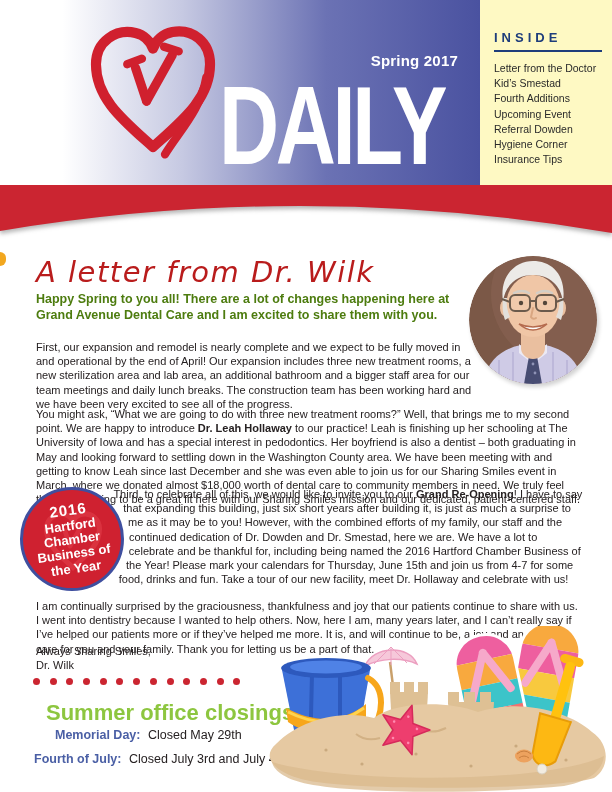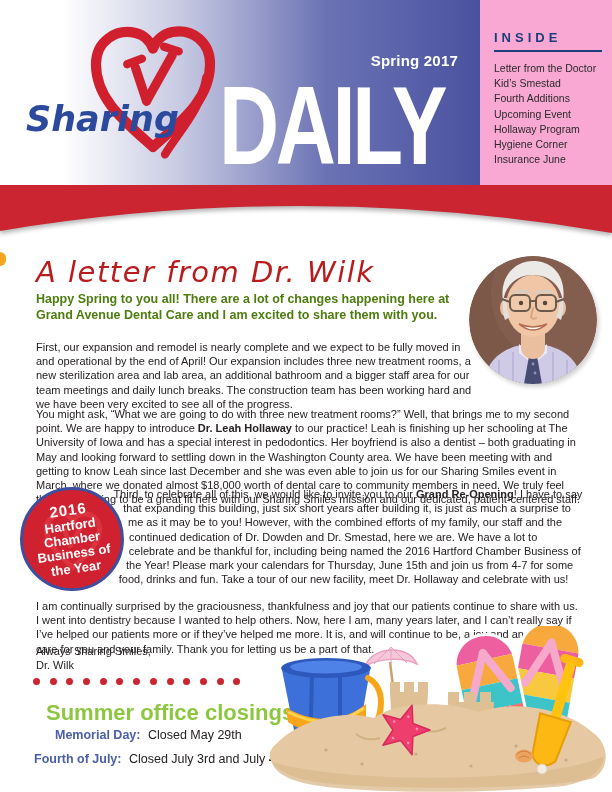--- a/index.html
+++ b/index.html
@@ -11,21 +11,21 @@
     background:linear-gradient(90deg,#ffffff 0%,#ffffff 13%,#c6c9e2 38%,#6b72b4 68%,#4a52a0 100%);}
   .issue{position:absolute;top:27px;right:154px;color:#ffffff;font-weight:bold;font-size:15px;letter-spacing:.2px;margin-top:25px;}
   .daily{position:absolute;left:219px;top:70px;color:#ffffff;font-weight:bold;font-size:98px;
     letter-spacing:-4px;line-height:1;transform:scale(.85,1.13);transform-origin:left top;}
   .logo-heart{position:absolute;left:84px;top:14px;}
   .brand{position:absolute;color:#2b4a9d;font-family:"DejaVu Sans",sans-serif;
     font-style:italic;font-weight:bold;font-size:35px;line-height:1;}
   .brand.l1{left:26px;top:102px;}
   .brand.l2{left:56px;top:136px;}
 
-  .inside-panel{position:absolute;left:480px;top:0;width:132px;height:187px;background:#f9a8d4;box-sizing:border-box;padding:30px 10px 0 14px;}
+  .inside-panel{position:absolute;left:480px;top:0;width:132px;height:187px;background:#fef9c3;box-sizing:border-box;padding:30px 10px 0 14px;}
   .inside-head{color:#1e3d7b;font-weight:bold;font-size:13px;letter-spacing:4px;
     border-bottom:2px solid #1e3d7b;padding-bottom:5px;}
   .inside-item{font-size:10.5px;line-height:15.2px;color:#2a2a2a;}
   .inside-list{margin-top:9px;}
 
   .red-curve{position:absolute;left:0;top:185px;width:612px;height:62px;}
   .red-curve path{filter:drop-shadow(0 3px 2px rgba(110,110,110,.5));}
 
   .orange-tab{position:absolute;left:0;top:252px;width:6px;height:14px;background:#f2a71f;border-radius:0 7px 7px 0;}
 
@@ -75,40 +75,39 @@
 
   <div class="mast-gradient"></div>
 
   <div class="inside-panel">
     <div class="inside-head">INSIDE</div>
     <div class="inside-list">
       <div class="inside-item">Letter from the Doctor</div>
       <div class="inside-item">Kid’s Smestad</div>
       <div class="inside-item">Fourth Additions</div>
       <div class="inside-item">Upcoming Event</div>
-      <div class="inside-item">Hollaway Program</div>
+      <div class="inside-item">Referral Dowden</div>
       <div class="inside-item">Hygiene Corner</div>
-      <div class="inside-item">Insurance June</div>
+      <div class="inside-item">Insurance Tips</div>
     </div>
   </div>
 
   <div class="issue">Spring 2017</div>
   <div class="daily">DAILY</div>
 
   <svg class="logo-heart" width="138" height="152" viewBox="0 0 150 160">
     <g fill="none" stroke="#d0202e">
       <path d="M75,142 C44,114 13,90 13,52 C13,27 35,13 56,18 C65,20 72,27 75,35 C78,26 86,19 96,17 C118,13 137,28 137,52 C137,90 106,114 75,142 Z" stroke-width="11" stroke-linejoin="round"></path>
       <path d="M133,66 C127,102 104,124 88,150" stroke-width="9" stroke-linecap="round"></path>
       <path d="M56,56 L68,92" stroke-width="10" stroke-linecap="round"></path>
       <path d="M47,52 L63,46" stroke-width="9" stroke-linecap="round"></path>
       <path d="M96,42 L68,92" stroke-width="10" stroke-linecap="round"></path>
       <path d="M87,33 L103,38" stroke-width="9" stroke-linecap="round"></path>
     </g>
   </svg>
-  <div class="brand l1">Sharing</div>
 
   <svg class="red-curve" viewBox="0 0 612 62" preserveAspectRatio="none">
     <path d="M0,0 L612,0 L612,48 Q306,-5 0,46 Z" fill="#cb2531"></path>
   </svg>
 
   <div class="orange-tab"></div>
 
   <div class="letter-heading">A letter from Dr. Wilk</div>
 
   <div class="avatar">

